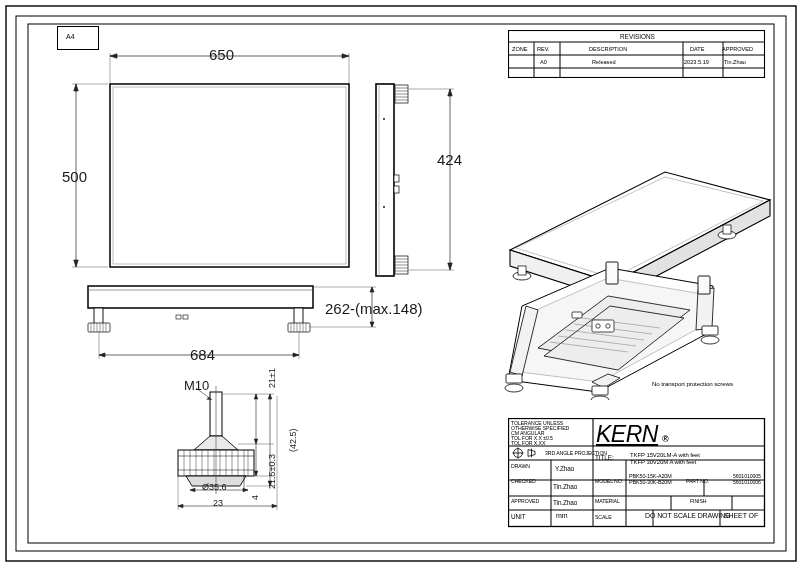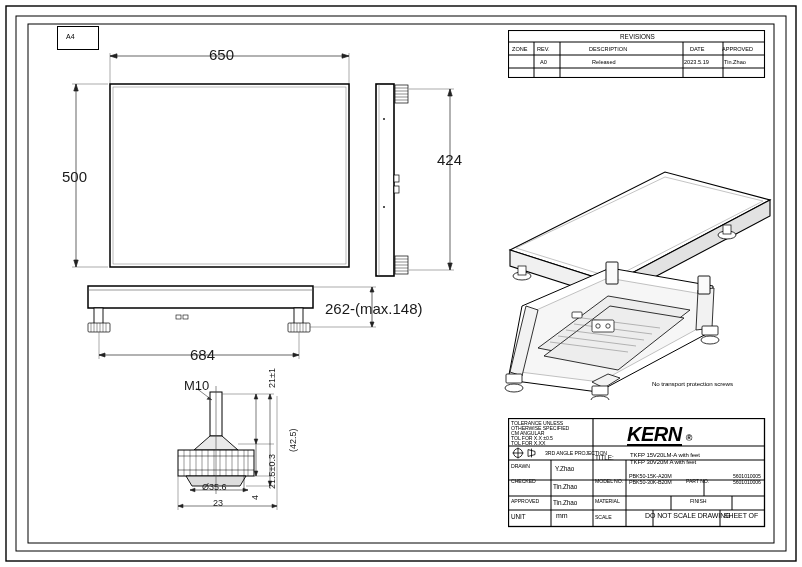--- a/index.html
+++ b/index.html
@@ -352,22 +352,22 @@
 
   <div class="tiny" style="left:511px;top:420px">TOLERANCE UNLESS</div>
   <div class="tiny" style="left:511px;top:425px">OTHERWISE SPECIFIED</div>
   <div class="tiny" style="left:511px;top:430px">CM            ANGULAR</div>
   <div class="tiny" style="left:511px;top:435px">TOL FOR X.X              ±0.5</div>
   <div class="tiny" style="left:511px;top:440px">TOL FOR X.XX</div>
 
   <div class="tiny" style="left:545px;top:450px">3RD ANGLE PROJECTION</div>
 
   <div class="abs" style="left:596px;top:424px;display:flex;align-items:baseline;gap:4px">
-    <span style="font-size:20px;font-weight:bold;font-style:italic;letter-spacing:-0.5px;
-                 border-bottom:2.4px solid #000;line-height:20px;margin-left:31px;">KERN</span>
+    <span style="font-size:23px;font-weight:normal;font-style:italic;letter-spacing:-0.5px;
+                 border-bottom:2.4px solid #000;line-height:20px;">KERN</span>
     <span style="font-size:9px;font-weight:bold;line-height:9px">®</span>
   </div>
 
   <div class="tiny" style="left:511px;top:463px">DRAWN</div>
   <div class="tiny" style="left:555px;top:466px;font-size:6.4px">Y.Zhao</div>
 
   <div class="tiny" style="left:511px;top:478px">CHECKED</div>
   <div class="tiny" style="left:553px;top:484px;font-size:6.4px">Tin.Zhao</div>
 
   <div class="tiny" style="left:511px;top:498px">APPROVED</div>

